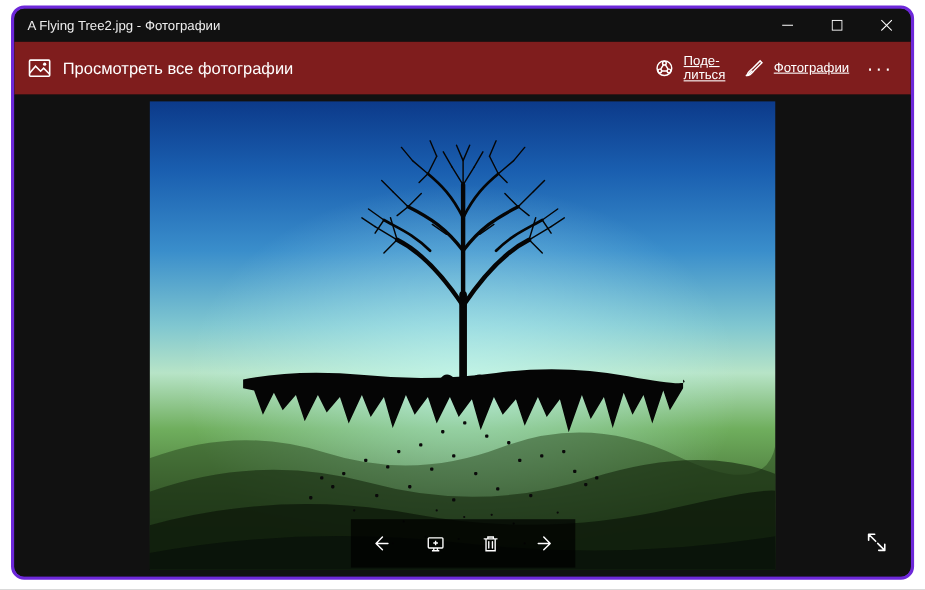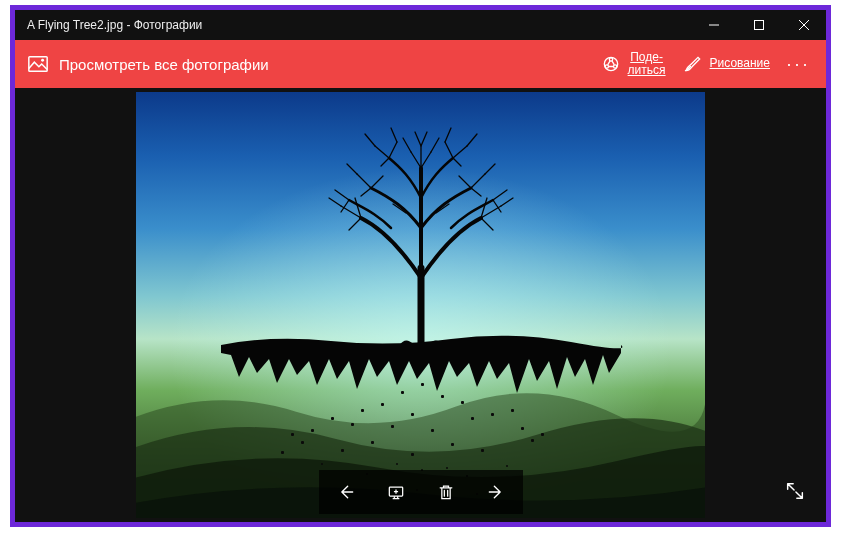--- a/index.html
+++ b/index.html
@@ -3,22 +3,22 @@
 <meta charset="utf-8">
 <style>
   * { box-sizing: border-box; margin: 0; padding: 0; }
   html, body { width: 841px; height: 536px; overflow: hidden; font-family: "Segoe UI", sans-serif; background: #fff; }
   .window {
     position: relative;
     width: 821px;
     height: 522px;
     margin: 5px auto;
     background: #111;
-    border: 5px solid #6d28d9;
-    border-radius: 0;
+    border: 3px solid #6d28d9;
+    border-radius: 12px;
     overflow: hidden;
     color: #fff;
   }
   .titlebar {
     display: flex;
     align-items: center;
     height: 30px;
     background: #111;
     font-size: 12px;
   }
@@ -29,22 +29,21 @@
     display: flex; align-items: center; justify-content: center;
     color: #fff;
   }
   .win-btn svg { display: block; }
 
   .toolbar {
     display: flex;
     align-items: center;
     height: 48px;
     padding: 0 8px 0 4px;
-    background: #ef4444;
-    text-align: center;
+    background: #7f1d1d;
   }
   .photos-icon {
     width: 38px; height: 48px;
     display: flex; align-items: center; justify-content: center;
   }
   .view-all {
     font-size: 15px;
     color: #fff;
     padding-left: 2px;
   }
@@ -190,21 +189,21 @@
 
     <div class="tool-btn">
       <span class="ico">
         <svg width="20" height="20" viewBox="0 0 24 24">
             <g fill="none" stroke="#fff" stroke-width="1.6" stroke-linecap="round">
           <path d="M4 20 C4 16 8 14 10 12 L18 4 L20 6 L12 14 C10 16 8 20 4 20 Z" fill="none"></path>
           <path d="M3 20 C6 19 7 17 9 15"></path>
         </g>
           </svg>
       </span>
-      <span class="lbl">Рисование</span>
+      <span class="lbl">Фотографии</span>
     </div>
 
     <div class="more-btn">
       <span>···</span>
     </div>
   </div>
 
   <div class="content">
     <div class="image-view">
       <div class="sky"></div>

